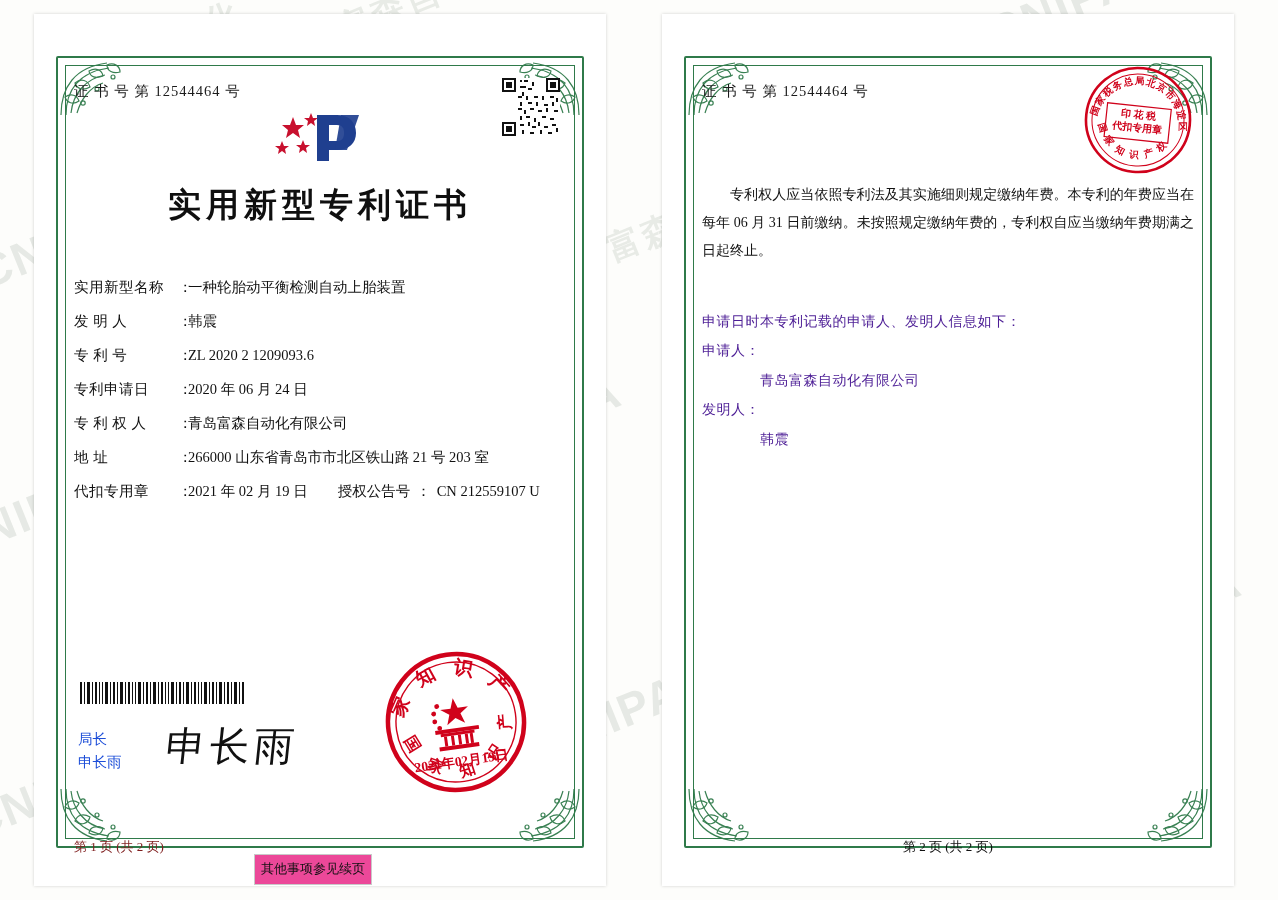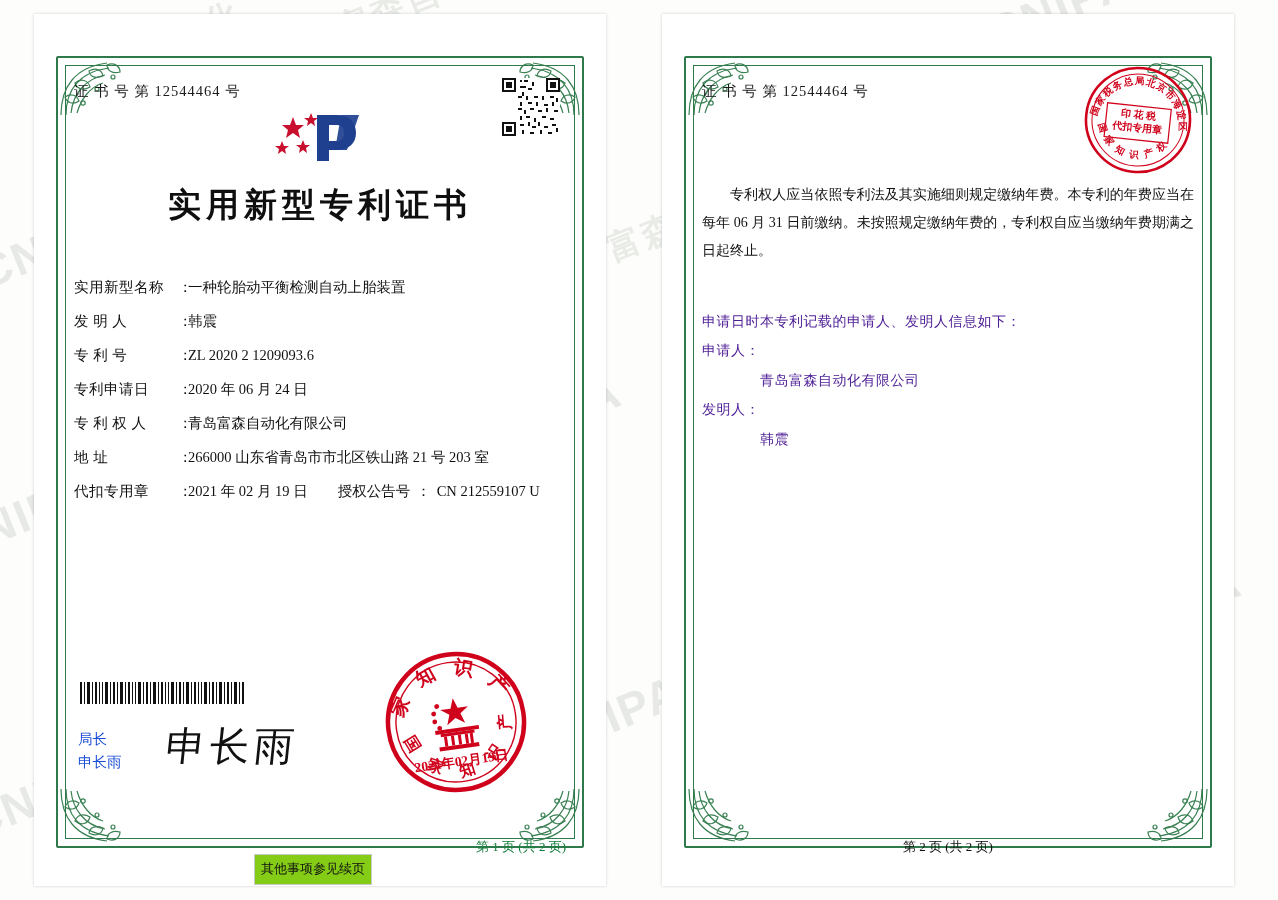--- a/index.html
+++ b/index.html
@@ -182,32 +182,32 @@
     bottom: 32px;
     width: 152px;
     height: 152px;
   }
   .seal svg { display: block; }
 
   .page-footer {
     position: absolute;
     left: 0; right: 0;
     bottom: -26px;
-    text-align: right;
+    text-align: left;
     font-size: 13px;
-    color: #15803d;
+    color: #7f1d1d;
   }
 
   .tab-note {
     position: absolute;
     left: 254px;
     top: 854px;
     width: 104px;
     padding: 5px 6px 6px;
-    background: #84cc16;
+    background: #ec4899;
     border: 1px solid #c9c9c9;
     font-size: 13px;
     text-align: center;
     color: #111;
     z-index: 5;
   }
 
   
   .right-stamp {
     position: absolute;

